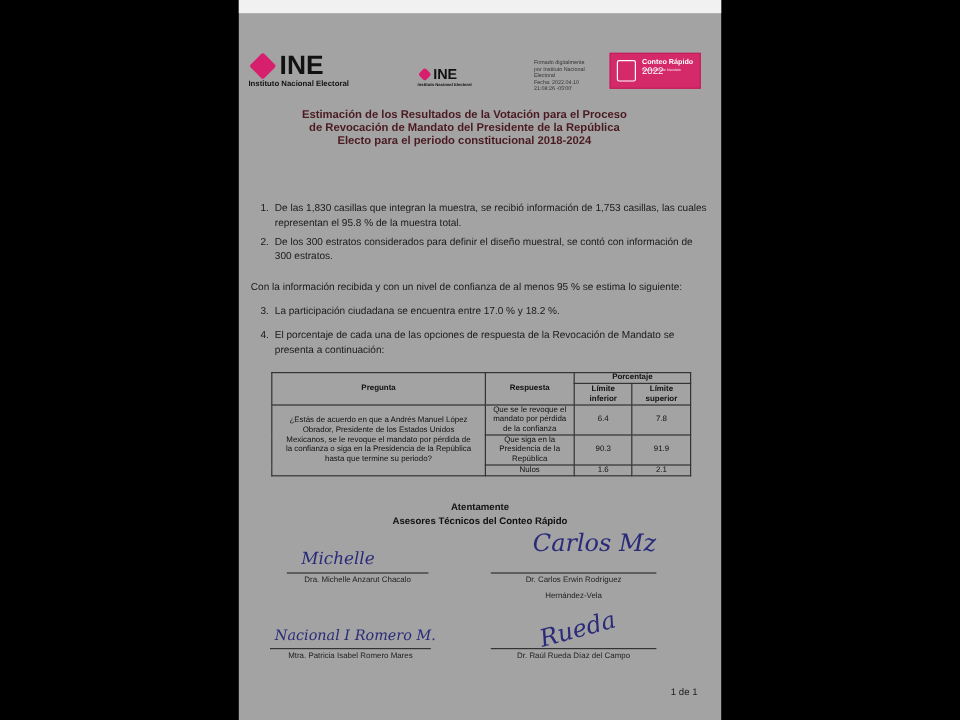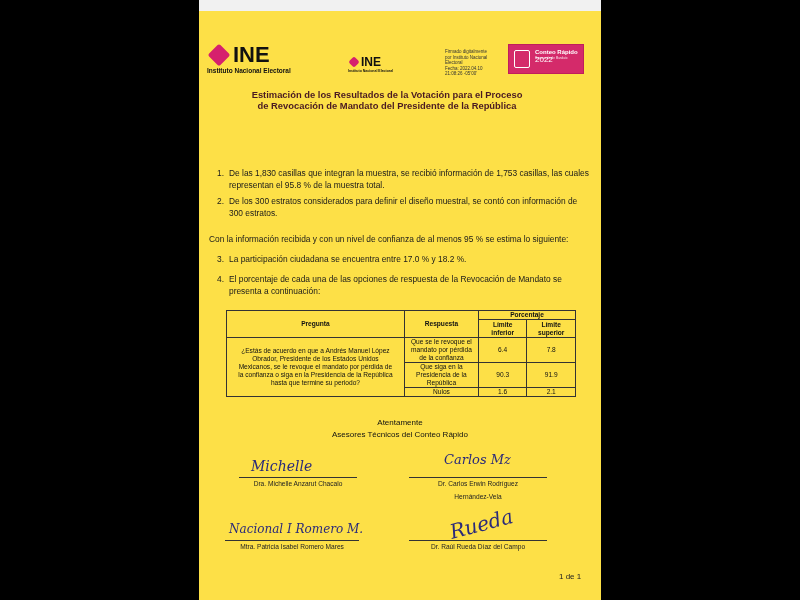--- a/index.html
+++ b/index.html
@@ -1,17 +1,17 @@
 <!DOCTYPE html>
 <html><head>
 <meta charset="utf-8">
 <style>
   html, body { margin:0; padding:0; }
   body { width:800px; height:600px; background:#000; position:relative; overflow:hidden; font-family:"Liberation Sans", sans-serif; }
-  .page { position:absolute; left:199px; top:0; width:402px; height:600px; background:#fde047; }
+  .page { position:absolute; left:199px; top:0; width:402px; height:600px; background:#a3a3a3; }
   .topbar { position:absolute; left:0; top:0; width:402px; height:11px; background:#f1f1f1; }
   .ine-logo { position:absolute; left:8px; top:44px; width:100px; }
   .ine-logo .mark { display:flex; align-items:center; }
   .diamond { width:16px; height:16px; background:#d6206d; transform:rotate(45deg); margin:0 6px 0 4px; border-radius:2px; }
   .ine-text { font-size:22px; font-weight:bold; color:#111; letter-spacing:0px; line-height:22px; }
   .ine-sub { font-size:6.5px; font-weight:bold; color:#111; margin-top:1px; white-space:nowrap; }
   .ine-logo2 { position:absolute; left:149px; top:56px; }
   .ine-logo2 .mark { display:flex; align-items:center; }
   .ine-logo2 .diamond { width:8px; height:8px; margin:0 3px 0 2px; }
   .ine-logo2 .ine-text { font-size:12px; line-height:12px; }
@@ -22,21 +22,21 @@
   .conteo .t1 { position:absolute; left:26px; top:4px; font-size:6px; font-weight:bold; white-space:nowrap; }
   .conteo .t2 { position:absolute; left:26px; top:11px; font-size:3px; white-space:nowrap; opacity:.85; }
   .conteo .t3 { position:absolute; left:26px; top:10px; font-size:8px; font-weight:normal; }
   .title { position:absolute; left:0; width:376px; top:89px; text-align:center; font-size:9.4px; font-weight:bold; color:#4a1a22; line-height:11px; }
   .para { position:absolute; left:10px; width:382px; font-size:8.4px; color:#1a1a1a; line-height:12px; }
   .item { position:absolute; left:18px; width:374px; font-size:8.4px; color:#1a1a1a; line-height:12px; display:flex; }
   .item .num { width:12px; flex:none; }
   table.res { position:absolute; left:27px; top:310px; width:350px; border-collapse:collapse; font-size:6.6px; color:#111; }
   table.res td, table.res th { border:1px solid #333; text-align:center; padding:0 2px; line-height:8px; }
   table.res th { font-weight:bold; }
-  .closing { position:absolute; left:0; width:402px; text-align:center; font-size:8px; font-weight:normal; color:#111; line-height:12px; }
+  .closing { position:absolute; left:0; width:402px; text-align:center; font-size:8px; font-weight:bold; color:#111; line-height:12px; }
   .sig { position:absolute; font-size:6.6px; color:#222; text-align:center; }
   .sigline { border-top:1px solid #333; }
   .sigscript { position:absolute; font-family:"DejaVu Serif", serif; font-style:italic; color:#2a2a7a; }
   .pagenum { position:absolute; left:360px; top:572px; font-size:8px; color:#222; }
 </style>
 </head>
 <body>
 
 <div class="page">
   <div class="topbar"></div>
@@ -68,20 +68,21 @@
   <div class="conteo">
     <div class="box"></div>
     <div class="t1">Conteo Rápido</div>
     <div class="t2">Revocación de Mandato</div>
     <div class="t3">2022</div>
   </div>
 
   <div class="title">
     <div>Estimación de los Resultados de la Votación para el Proceso</div>
     <div>de Revocación de Mandato del Presidente de la República</div>
+    <div>Electo para el periodo constitucional 2018-2024</div>
   </div>
 
 
   <div class="item" style="top:167px;">
     <span class="num">1.</span>
     <span>De las 1,830 casillas que integran la muestra, se recibió información de 1,753 casillas, las cuales representan el 95.8 % de la muestra total.</span>
   </div>
   <div class="item" style="top:195px;">
     <span class="num">2.</span>
     <span>De los 300 estratos considerados para definir el diseño muestral, se contó con información de 300 estratos.</span>
@@ -132,21 +133,21 @@
     <div>Atentamente</div>
     <div>Asesores Técnicos del Conteo Rápido</div>
   </div>
 
   <div class="sigscript" style="left:52px;top:458px;font-size:14px;">Michelle</div>
   <div class="sig" style="left:40px;top:477px;width:118px;">
     <div class="sigline"></div>
     <div style="margin-top:2px;">Dra. Michelle Anzarut Chacalo</div>
   </div>
 
-  <div class="sigscript" style="left:245px;top:452px;font-size:13px;">Carlos Mz</div>
+  <div class="sigscript" style="left:245px;top:440px;font-size:20px;">Carlos Mz</div>
   <div class="sig" style="left:210px;top:477px;width:138px;">
     <div class="sigline"></div>
     <div style="margin-top:2px;">Dr. Carlos Erwin Rodríguez</div>
     <div style="margin-top:6px;">Hernández-Vela</div>
   </div>
 
   <div class="sigscript" style="left:30px;top:522px;font-size:12px;">Nacional I Romero M.</div>
   <div class="sig" style="left:26px;top:540px;width:134px;">
     <div class="sigline"></div>
     <div style="margin-top:2px;">Mtra. Patricia Isabel Romero Mares</div>

